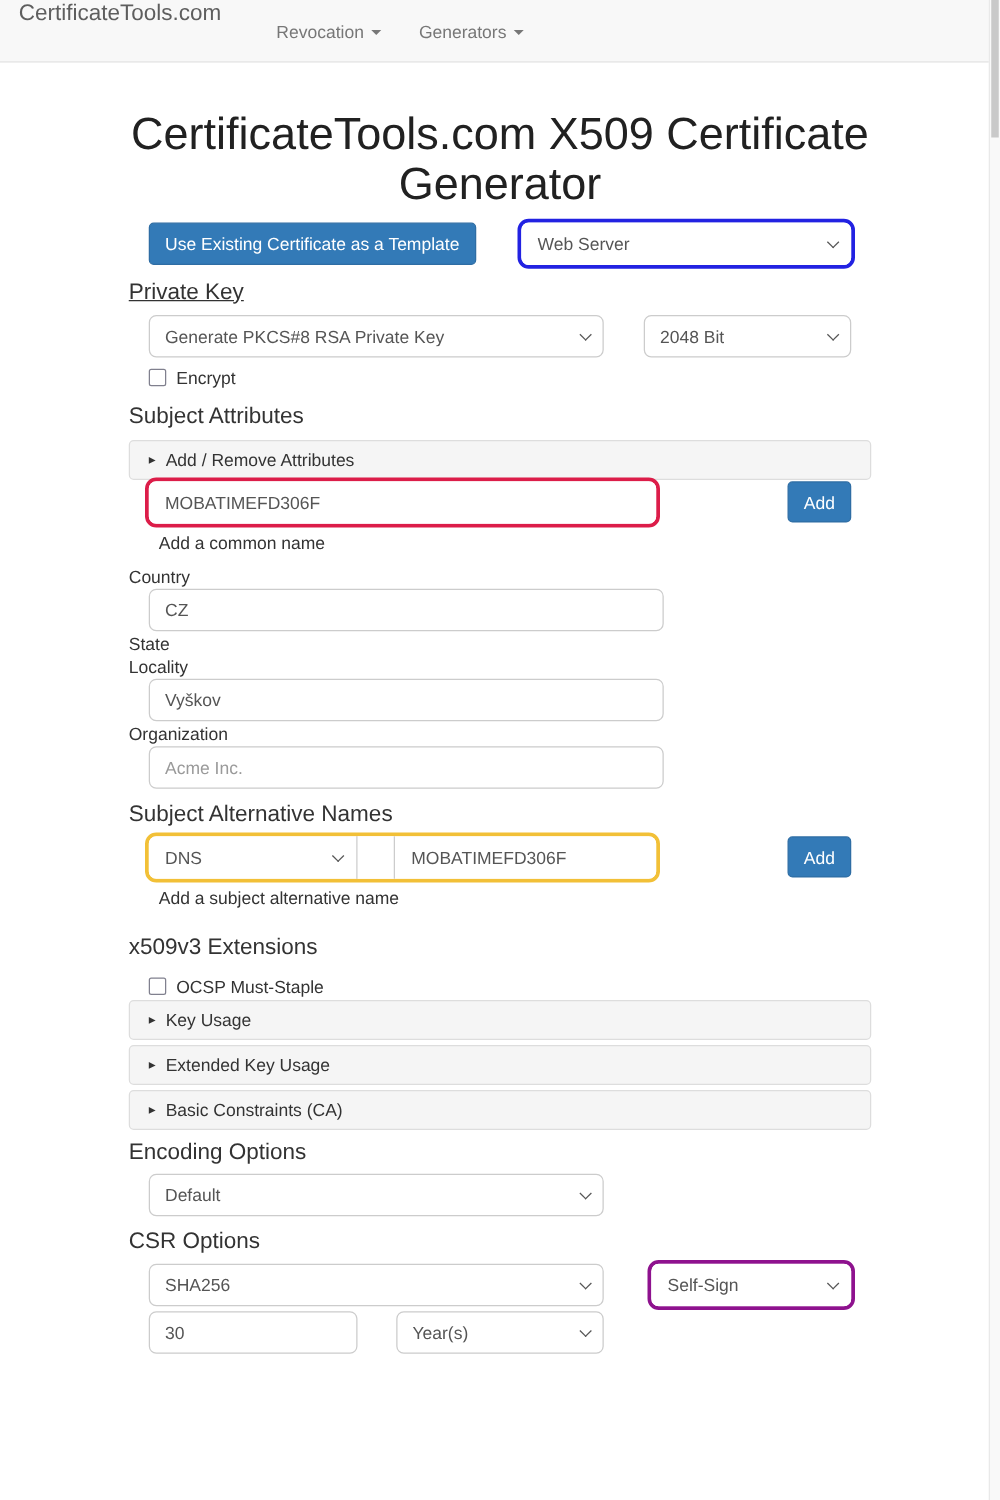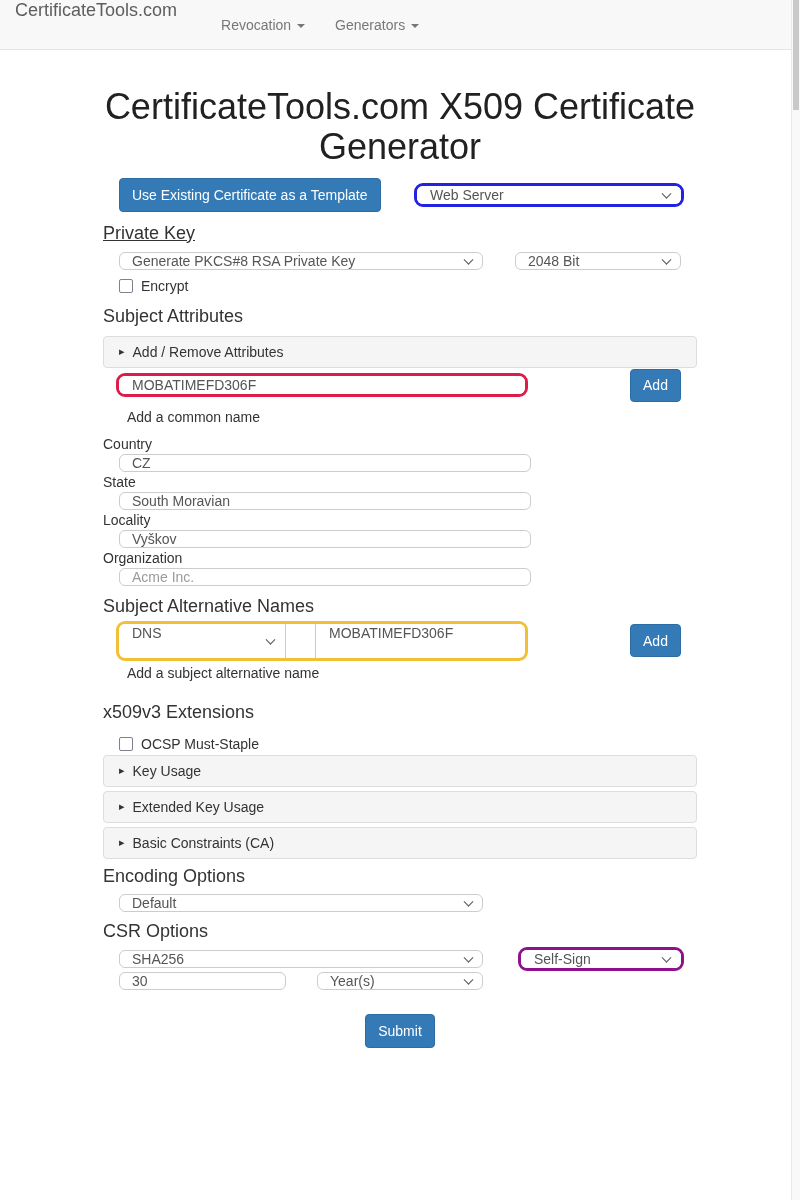--- a/index.html
+++ b/index.html
@@ -41,21 +41,21 @@
   .h-ext { margin:21px 0 13px; }
   .h-enc { margin:7px 0 7px; }
   .h-csr { margin:9px 0 8px; }
 
   
   .btn { background:#337ab7; border:1px solid #2e6da4; color:#fff; font-size:14px;
          font-family:inherit; border-radius:4px; height:34px; padding:0 12px;
          display:inline-flex; align-items:center; justify-content:center; cursor:pointer; }
   .btn-add { width:51px; height:33px; }
 
-  .control { height:18px; width:100%; border:1px solid #ccc; border-radius:6px;
+  .control { height:34px; width:100%; border:1px solid #ccc; border-radius:6px;
              background:#fff; color:#555; font-size:14px; font-family:inherit;
              padding:0 12px; }
   .control::placeholder { color:#9a9a9a; }
   select.control { appearance:none; -webkit-appearance:none; padding-right:28px; }
   .select-wrap { position:relative; }
   .chev { position:absolute; right:11px; top:50%; width:7px; height:7px;
           border-right:1.6px solid #555; border-bottom:1.6px solid #555;
           transform:translateY(-68%) rotate(45deg); pointer-events:none; }
 
   
@@ -180,23 +180,20 @@
 
   <div class="fields-block">
     <div class="field-group">
       <label class="field-label">Country</label>
       <div class="row">
         <input class="control w-412" value="CZ" style="">
       </div>
     </div>
     <div class="field-group">
       <label class="field-label">State</label>
-      <div class="row">
-        <input class="control w-412" value="South Moravian" style="">
-      </div>
     </div>
     <div class="field-group">
       <label class="field-label">Locality</label>
       <div class="row">
         <input class="control w-412" value="Vyškov" style="">
       </div>
     </div>
     <div class="field-group">
       <label class="field-label">Organization</label>
       <div class="row">
@@ -275,17 +272,14 @@
   <div class="row csr-row2 mt4">
     <input class="control w-167" value="30" style="">
     <div class="select-wrap w-166">
       <select class="control">
         <option>Year(s)</option>
       </select>
       <span class="chev"></span>
     </div>
   </div>
 
-  <div class="row submit-row">
-    <button class="btn">Submit</button>
-  </div>
 
 </div>
 
 </body></html>

